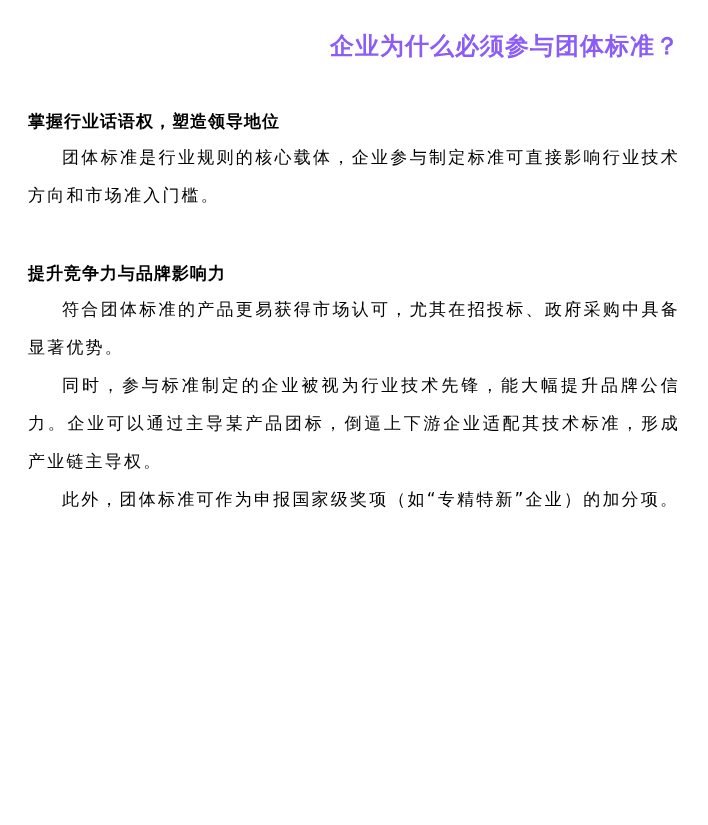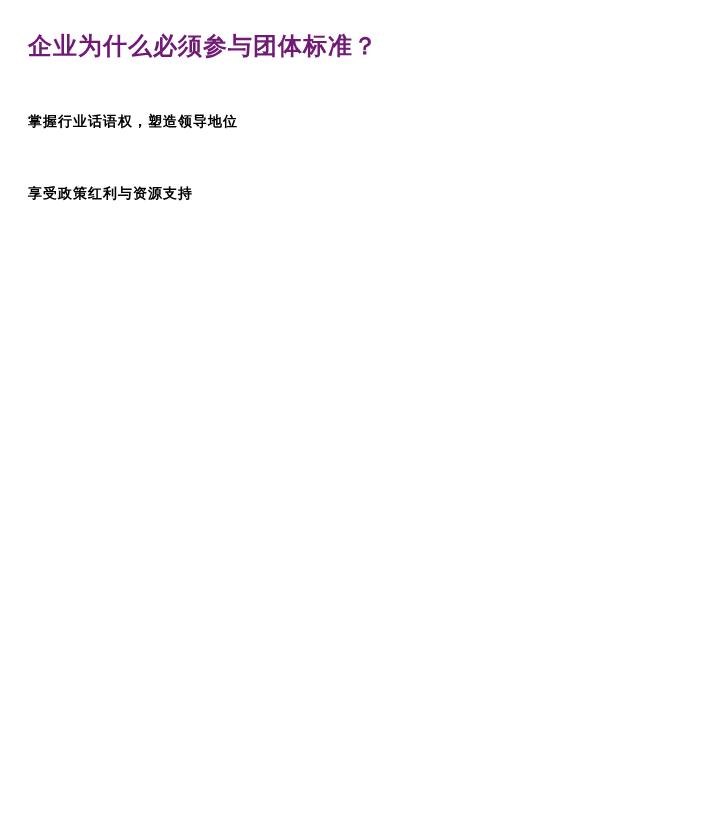--- a/index.html
+++ b/index.html
@@ -16,30 +16,30 @@
   }
   .page {
     box-sizing: border-box;
     width: 708px;
     height: 825px;
     padding: 0 28px;
     background: #ffffff;
   }
   .doc-title {
     margin: 30px 0 0 0;
-    text-align: left;
+    text-align: right;
     font-size: 24px;
     line-height: 32px;
     font-weight: bold;
-    color: #701a75;
+    color: #8b5cf6;
     letter-spacing: 1px;
   }
   .section-heading {
     margin: 46px 0 4px 0;
-    font-size: 14px;
+    font-size: 17px;
     line-height: 26px;
     font-weight: bold;
     color: #000000;
     letter-spacing: 1px;
   }
   .body-paragraph {
     margin: 0;
     font-size: 17px;
     line-height: 38px;
     letter-spacing: 2.2px;
@@ -50,20 +50,26 @@
 </style>
 </head>
 <body>
 
 <div class="page">
 
   <h1 class="doc-title">企业为什么必须参与团体标准？</h1>
 
   <section>
     <h2 class="section-heading">掌握行业话语权，塑造领导地位</h2>
+    <p class="body-paragraph">团体标准是行业规则的核心载体，企业参与制定标准可直接影响行业技术方向和市场准入门槛。</p>
   </section>
 
+  <section>
+    <h2 class="section-heading">提升竞争力与品牌影响力</h2>
+    <p class="body-paragraph">符合团体标准的产品更易获得市场认可，尤其在招投标、政府采购中具备显著优势。</p>
+    <p class="body-paragraph">同时，参与标准制定的企业被视为行业技术先锋，能大幅提升品牌公信力。企业可以通过主导某产品团标，倒逼上下游企业适配其技术标准，形成产业链主导权。</p>
+  </section>
 
   <section>
-    <h2 class="section-heading">享受政策红利与资源支持</h2>
+    <p class="body-paragraph">此外，团体标准可作为申报国家级奖项（如“专精特新”企业）的加分项。</p>
   </section>
 
 </div>
 
 </body></html>

